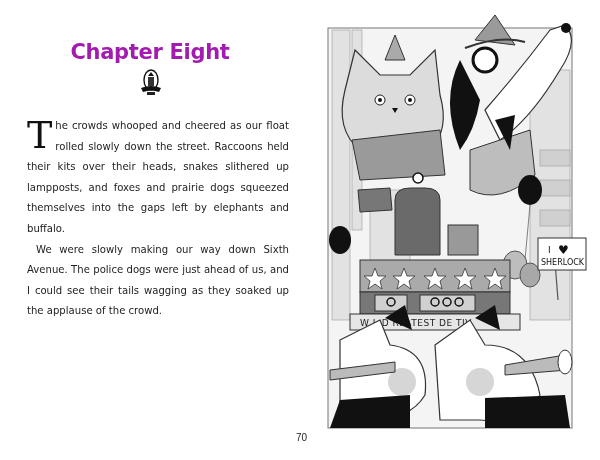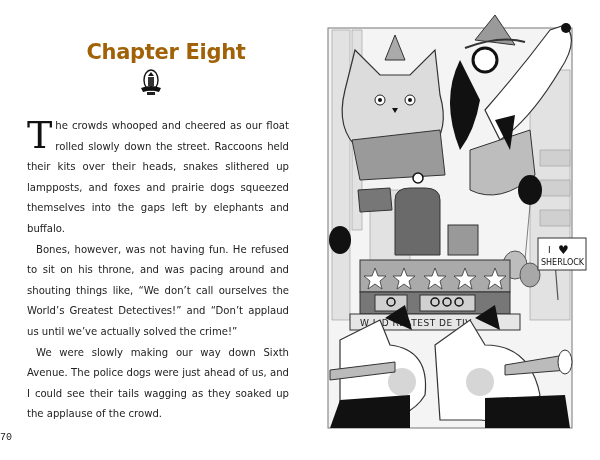--- a/index.html
+++ b/index.html
@@ -4,37 +4,37 @@
   <style>
     html, body { margin: 0; padding: 0; }
     body {
       width: 600px; height: 460px; background: #ffffff; position: relative; overflow: hidden;
       font-family: "DejaVu Sans", sans-serif; color: #1a1a1a;
     }
     .left-page { position: absolute; left: 0; top: 0; width: 300px; height: 460px; }
     .chapter-title {
       position: absolute; left: 0; width: 300px; top: 40px; text-align: center;
       font-family: "DejaVu Sans", sans-serif; font-weight: bold; font-size: 21px;
-      letter-spacing: -0.3px; color: #a16207; margin-left: 16px;
+      letter-spacing: -0.3px; color: #a21caf;
     }
     .emblem { position: absolute; left: 139px; top: 68px; width: 24px; height: 28px; }
     .body-text {
       position: absolute; left: 27px; top: 116px; width: 262px;
       font-family: "DejaVu Sans", sans-serif; font-size: 10.1px; line-height: 20.6px;
       color: #222; text-align: justify;
     }
     .body-text p { margin: 0; text-indent: 9px; }
     .body-text p.first { text-indent: 0; }
     .dropcap {
       float: left; font-family: "DejaVu Serif", serif; font-size: 38px; line-height: 34px;
       margin: 2px 3px 0 0; color: #111;
     }
     .page-number {
-      position: absolute; left: 0; width: 300px; top: 432px; text-align: left;
-      font-family: Liberation Mono, monospace; font-size: 10px; color: #222;
+      position: absolute; left: 0; width: 300px; top: 432px; text-align: right;
+      font-family: Liberation Sans, sans-serif; font-size: 10px; color: #222; padding-left: 7px;
     }
     .right-page { position: absolute; left: 300px; top: 0; width: 300px; height: 460px; }
     .illustration { position: absolute; left: 0; top: 0; width: 300px; height: 460px; }
     .sign-text { font-family: "DejaVu Sans", sans-serif; font-size: 9px; fill: #111; }
     .banner-text { font-family: "DejaVu Sans", sans-serif; font-size: 9px; fill: #222; letter-spacing: 0.5px; }
   </style>
 </head>
 <body>
 
 <div class="left-page">
@@ -43,21 +43,20 @@
   <svg class="emblem" viewBox="0 0 24 28">
     <ellipse cx="12" cy="12" rx="7" ry="10" fill="none" stroke="#111" stroke-width="1.4"></ellipse>
     <path d="M9 8 L12 4 L15 8 Z" fill="#111"></path>
     <rect x="9" y="9" width="6" height="9" fill="#333"></rect>
     <path d="M2 20 Q12 16 22 20 L20 24 Q12 21 4 24 Z" fill="#111"></path>
     <rect x="8" y="24" width="8" height="3" fill="#222"></rect>
   </svg>
 
   <div class="body-text">
     <p class="first"><span class="dropcap">T</span><span>he crowds whooped and cheered as our float rolled slowly down the street. Raccoons held their kits over their heads, snakes slithered up lampposts, and foxes and prairie dogs squeezed themselves into the gaps left by elephants and buffalo.</span></p>
-    <p>Bones, however, was not having fun. He refused to sit on his throne, and was pacing around and shouting things like, “We don’t call ourselves the World’s Greatest Detectives!” and “Don’t applaud us until we’ve actually solved the crime!”</p>
     <p>We were slowly making our way down Sixth Avenue. The police dogs were just ahead of us, and I could see their tails wagging as they soaked up the applause of the crowd.</p>
 
   </div>
 
   <div class="page-number">70</div>
 </div>
 
 <div class="right-page">
   <svg class="illustration" viewBox="0 0 300 460">
 

